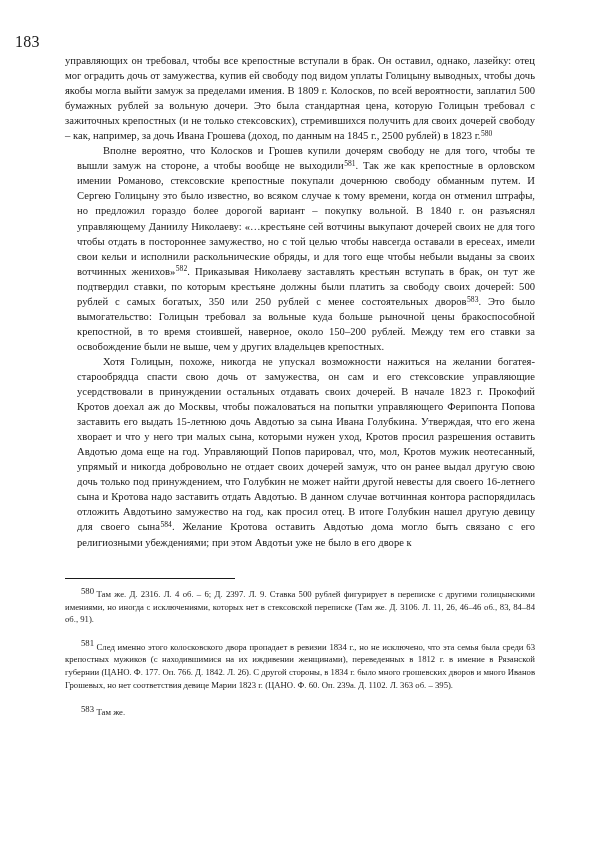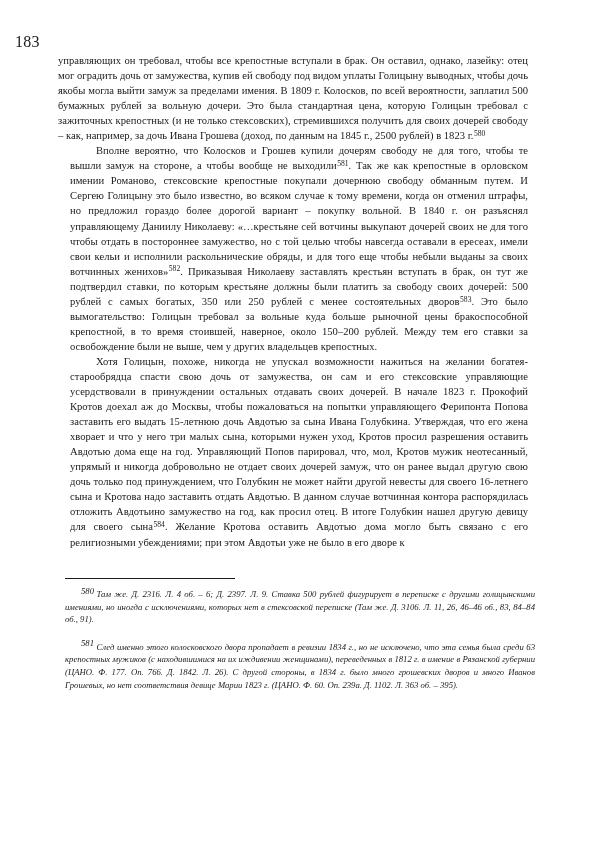--- a/index.html
+++ b/index.html
@@ -30,21 +30,21 @@
     left: 0;
     width: 600px;
     font-size: 16px;
     letter-spacing: 0.2px;
     color: #1a1a1a;
     padding-left: 15px;
   }
   .body-block {
     position: absolute;
     top: 53px;
-    left: 58px;
+    left: 65px;
     width: 470px;
   }
   p.para {
     margin: 0;
     font-size: 10.6px;
     line-height: 15.05px;
     text-align: justify;
     text-justify: inter-word;
     text-indent: 0;
     hyphens: none;
@@ -72,21 +72,20 @@
     border-top: 1px solid #1a1a1a;
     margin: 0 0 9px 0;
   }
   .footnote {
     margin: 0 0 15px 0;
     font-size: 8.7px;
     line-height: 12.6px;
     text-align: justify;
     text-indent: 16px;
     color: #1a1a1a;
-    font-style: italic;
   }
   .footnote:last-child { margin-bottom: 0; }
   .footnote sup.fnnum {
     font-size: 8.7px;
     vertical-align: 0.38em;
     line-height: 0;
     padding-right: 2.5px;
   }
 </style>
 </head>
@@ -107,17 +106,18 @@
   </div>
 
   <div class="footnote-area">
     <div class="fn-rule"></div>
 
     <p class="footnote"><sup class="fnnum">580</sup><span>Там же. Д. 2316. Л. 4 об. – 6; Д. 2397. Л. 9. Ставка 500 рублей фигурирует в переписке с другими голицынскими имениями, но иногда с исключениями, которых нет в стексовской переписке (Там же. Д. 3106. Л. 11, 26, 46–46 об., 83, 84–84 об., 91).</span></p>
 
     <p class="footnote"><sup class="fnnum">581</sup><span>След именно этого колосковского двора пропадает в ревизии 1834 г., но не исключено, что эта семья была среди 63 крепостных мужиков (с находившимися на их иждивении женщинами), переведенных в 1812 г. в имение в Рязанской губернии (ЦАНО. Ф. 177. Оп. 766. Д. 1842. Л. 26). С другой стороны, в 1834 г. было много грошевских дворов и много Иванов Грошевых, но нет соответствия девице Марии 1823 г. (ЦАНО. Ф. 60. Оп. 239а. Д. 1102. Л. 363 об. – 395).</span></p>
 
 
+    <p class="footnote"><sup class="fnnum">583</sup><span>Там же.</span></p>
 
 
   </div>
 
 </div>
 
 </body></html>

